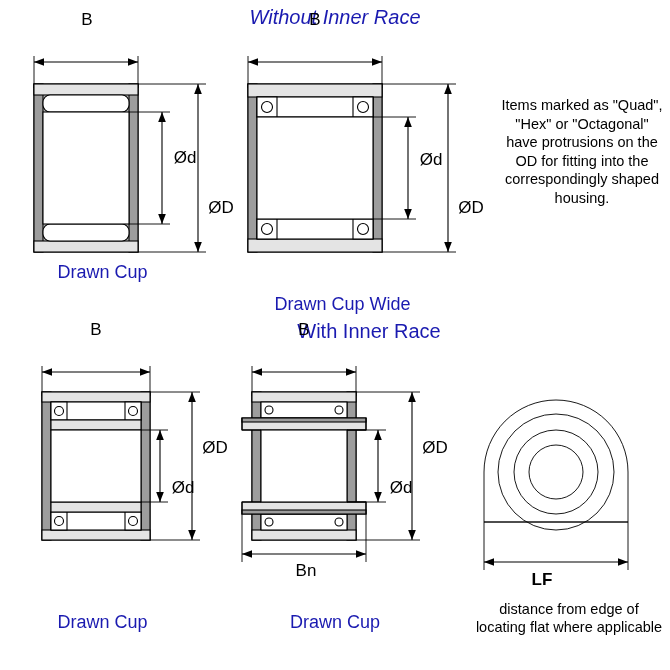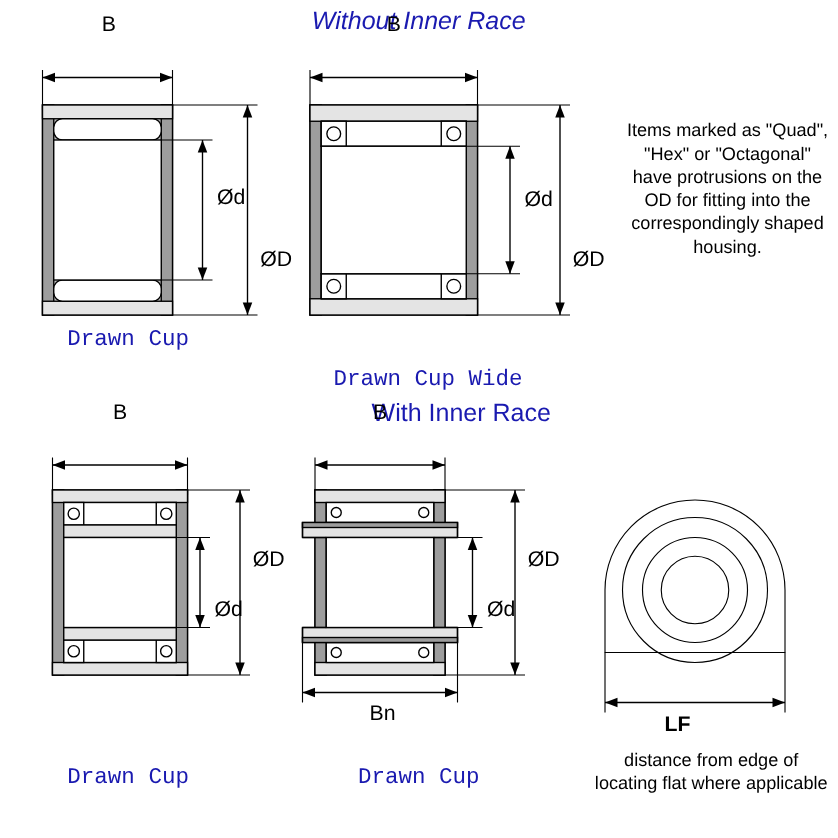--- a/index.html
+++ b/index.html
@@ -26,21 +26,21 @@
     font-size: 20px;
     color: #1a1ab0;
     text-align: center;
     font-family: "Liberation Sans", sans-serif;
   }
   .caption {
     font-size: 18px;
     color: #1a1ab0;
     text-align: center;
     line-height: 1.12;
-    font-family: Liberation Mono, monospace;
+    font-family: Liberation Sans, sans-serif;
   }
   .note-box {
     font-size: 14.5px;
     color: #000;
     text-align: center;
     line-height: 1.28;
     font-family: "Liberation Sans", sans-serif;
   }
   .dim-label {
     font-size: 17px;

